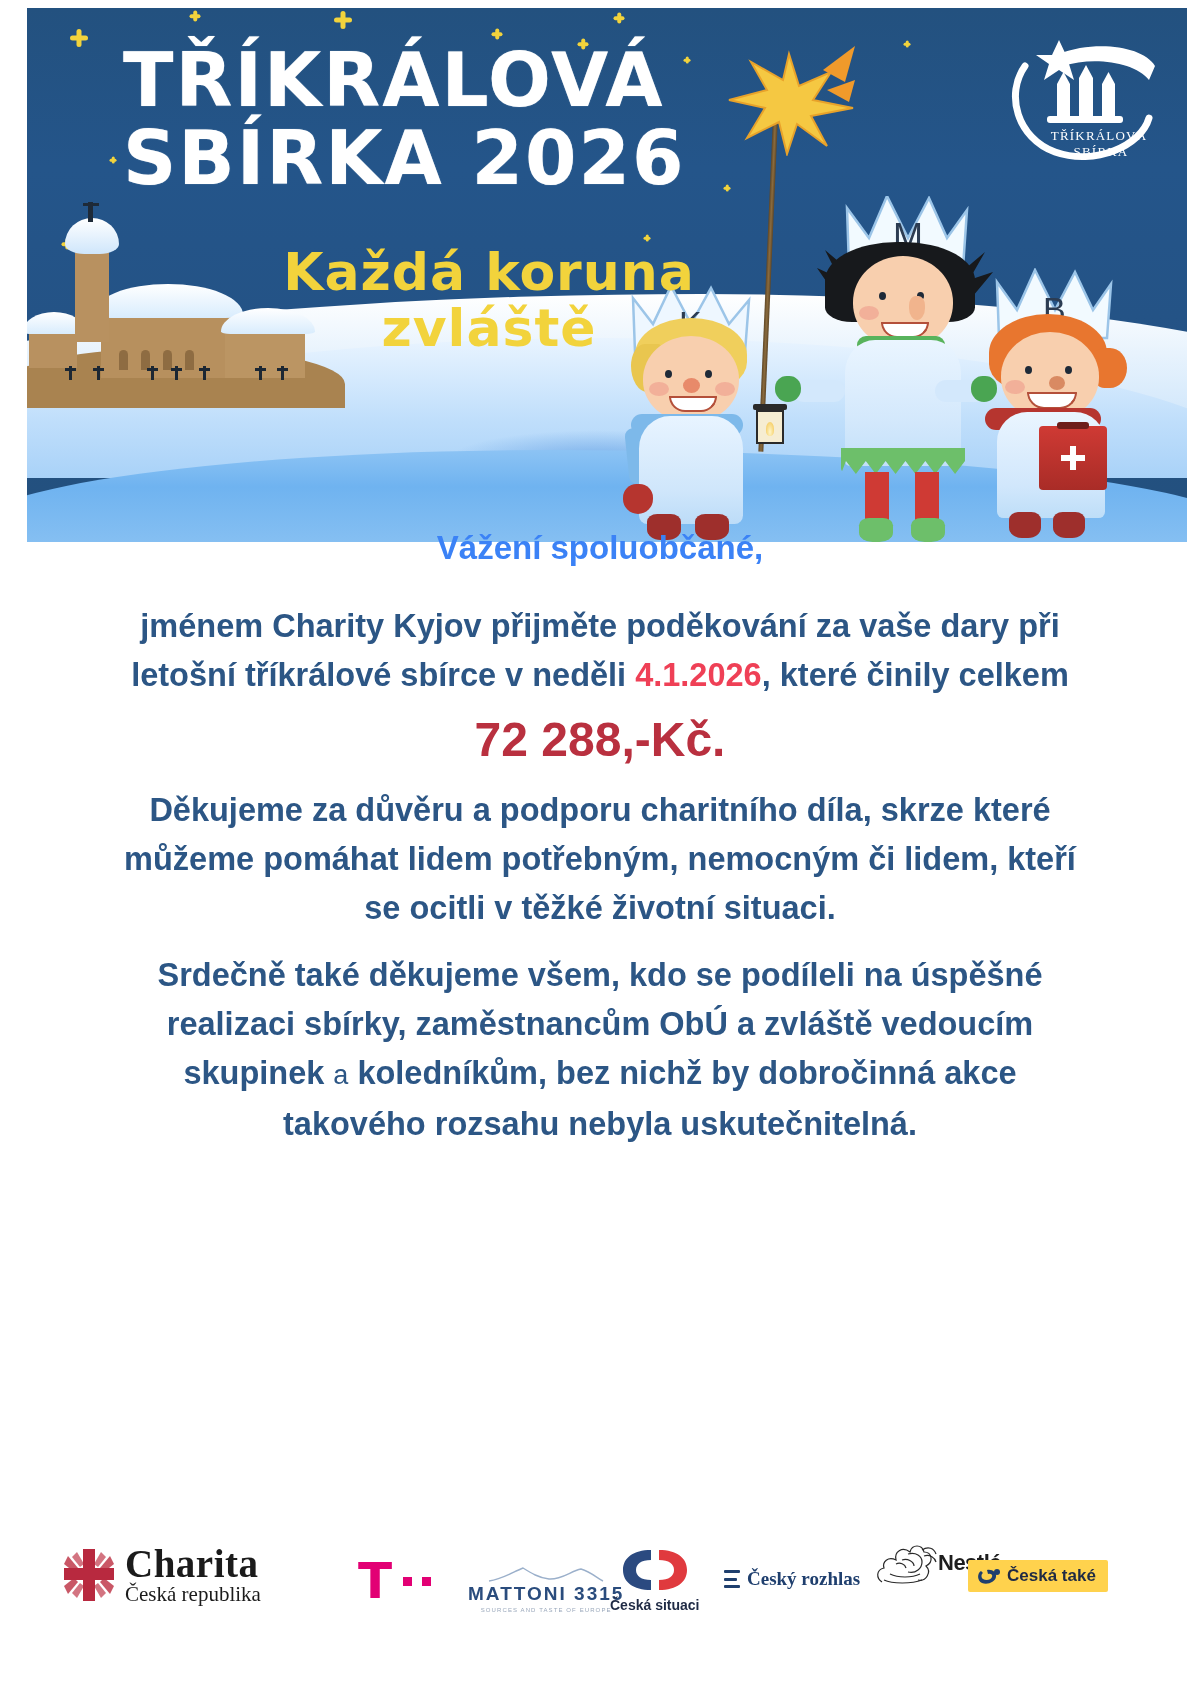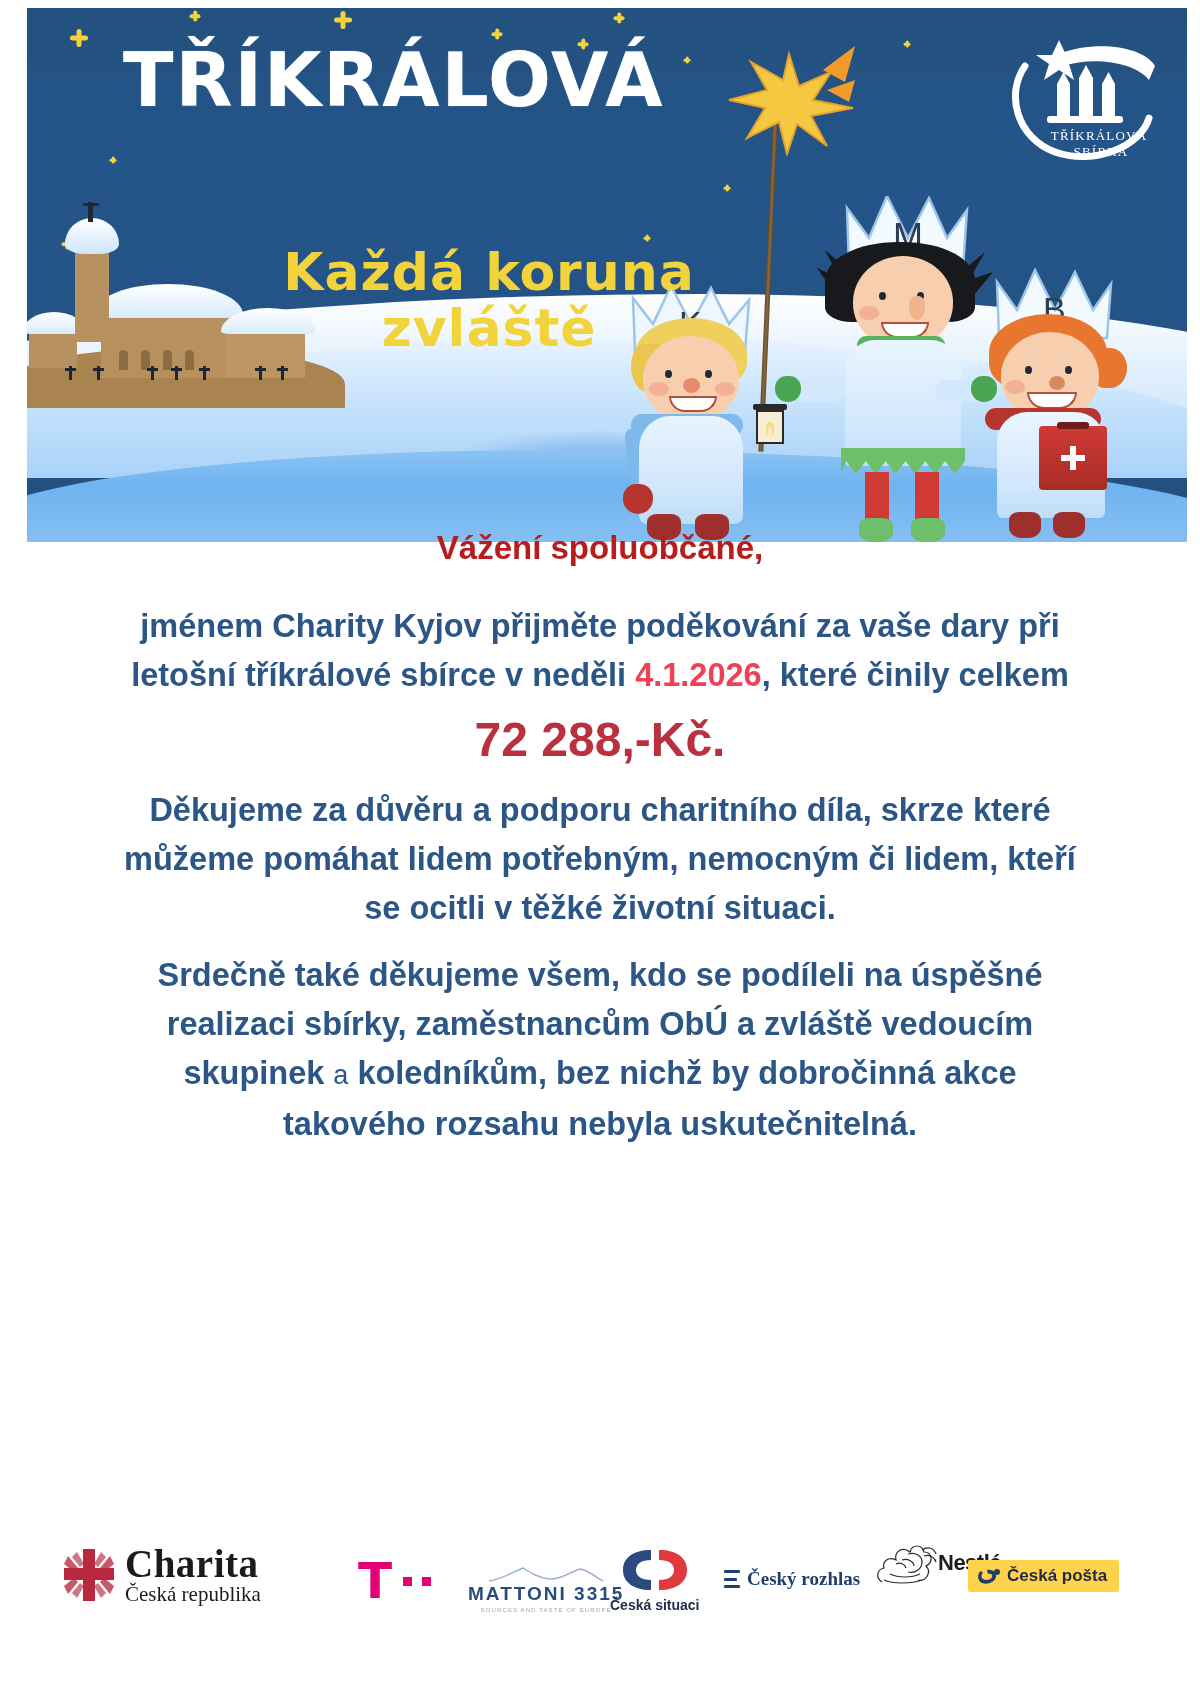--- a/index.html
+++ b/index.html
@@ -177,21 +177,21 @@
   .hl2{ font-size:74px; line-height:84px; margin-top:-6px; }
   .tagline{
     position:absolute; left:212px; top:236px; width:500px; text-align:center;
     color:#f2d33c; font-family:"DejaVu Sans", sans-serif; font-weight:700;
     font-size:52px; line-height:56px; letter-spacing:1px;
   }
 
   
   .body-wrap{ position:absolute; left:120px; top:528px; width:960px; text-align:center; }
   .lede{
-    color:#b91c1c; font-weight:700; font-size:33px; line-height:40px;
+    color:#3b82f6; font-weight:700; font-size:33px; line-height:40px;
     margin-bottom:34px;
   }
   .para{
     color:#2c5685; font-weight:700; font-size:32.5px; line-height:49px;
     margin-bottom:18px;
   }
   .para-tight{ margin-bottom:4px; }
   .date{ color:#ef4056; }
   .amount{
     color:#b9303f; font-weight:700; font-size:48px; line-height:72px;
@@ -425,20 +425,21 @@
             <path d="M99 62 l6.5 -12 l6.5 12 z"></path>
             <rect x="44" y="94" width="76" height="7" rx="3"></rect>
           </g>
           <text x="96" y="118" font-family="Liberation Serif, serif" font-size="13" fill="#ffffff" text-anchor="middle" letter-spacing="1.2">TŘÍKRÁLOVÁ</text>
           <text x="98" y="134" font-family="Liberation Serif, serif" font-size="13" fill="#ffffff" text-anchor="middle" letter-spacing="1.2">SBÍRKA</text>
         </svg>
       </div>
 
       <div class="headline">
         <div class="hl-line hl1">TŘÍKRÁLOVÁ</div>
+        <div class="hl-line hl2">SBÍRKA 2026</div>
       </div>
 
       <div class="tagline">
         <div>Každá koruna</div>
         <div>zvláště</div>
       </div>
 
     </div>
   </div>
 
@@ -543,18 +544,18 @@
     </div>
 
     <div class="logo lg-posta">
       <div class="po-mark">
         <svg viewBox="0 0 24 17">
           <path d="M4 3 C0 5, 0 13, 5 15 C11 17, 18 14, 19 9 C20 4, 15 1, 10 2 L11 6
                    C14 5, 16 7, 15 9 C14 12, 9 13, 6 11 C4 10, 4 6, 6 5 Z" fill="#1f3f6e"></path>
           <circle cx="20" cy="4" r="3" fill="#1f3f6e"></circle>
         </svg>
       </div>
-      <div class="po-name">Česká pošta</div>
+      <div class="po-name">Česká také</div>
     </div>
 
   </div>
 
 </div>
 
 </body></html>

